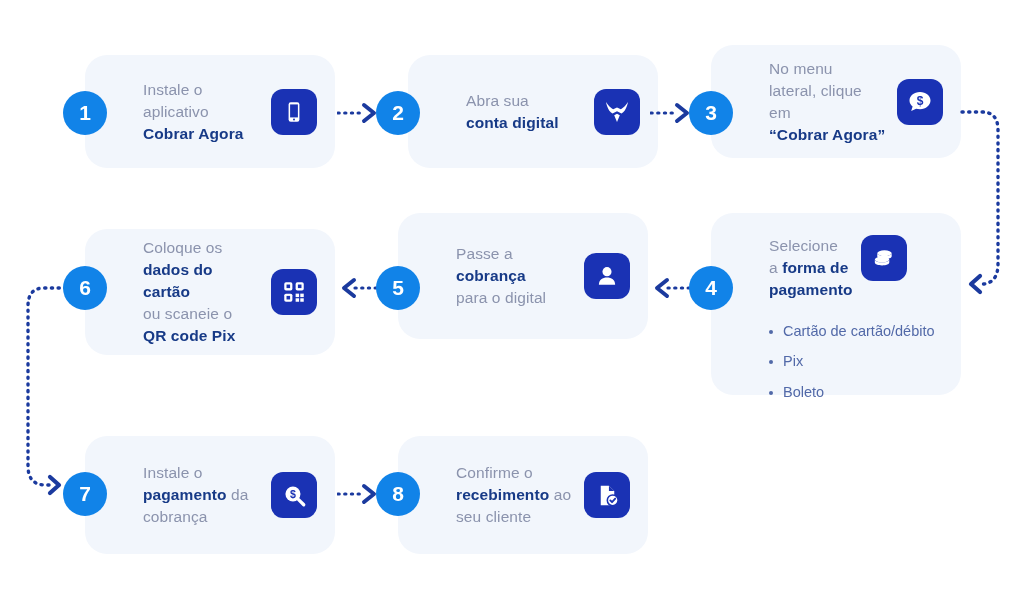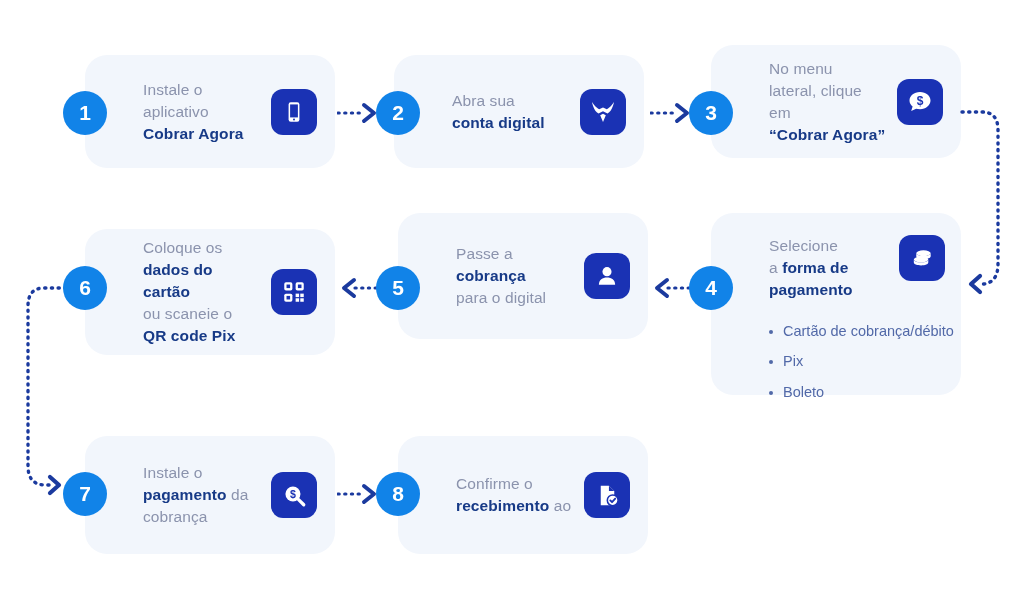--- a/index.html
+++ b/index.html
@@ -26,21 +26,21 @@
     gap:10px;
   }
   .card.has-list .card-inner{
     align-items:flex-start;
     padding-top:22px;
     flex-direction:column;
     justify-content:flex-start;
   }
   .row-top{
     display:flex;align-items:flex-start;
-    justify-content:space-between;
+    justify-content:flex-start;
     width:100%;gap:8px;
   }
 
   .badge{
     position:absolute;
     width:44px;height:44px;
     border-radius:50%;
     background:#1183e8;
     color:#ffffff;
     display:flex;align-items:center;justify-content:center;
@@ -111,21 +111,21 @@
       </div>
     </div>
   </div>
   <div class="badge" style="left:63px;top:91px;">1</div>
 
   <svg class="conn" style="left:337px;top:100px;" width="46" height="26" viewBox="0 0 46 26">
     <line x1="1" y1="13" x2="26" y2="13" stroke="#1b3a9e" stroke-width="3.2" stroke-linecap="round" stroke-dasharray="1.2 5.5"></line>
     <path d="M27 5 L37 13 L27 21" fill="none" stroke="#1b3a9e" stroke-width="4" stroke-linejoin="round" stroke-linecap="round"></path>
   </svg>
 
-  <div class="card" style="left:394px;top:55px;width:250px;height:113px;">
+  <div class="card" style="left:408px;top:55px;width:250px;height:113px;">
     <div class="card-inner">
       <div class="texts">
         <div>Abra sua</div>
         <div><b>conta digital</b></div>
       </div>
       <div class="icon-tile">
         <svg width="28" height="26" viewBox="0 0 28 26" fill="#ffffff">
           <path d="M3 3 C3 3 4.5 12 9.5 14.5 L14 12.2 L18.5 14.5 C23.5 12 25 3 25 3
                    C25 3 21 9 17.8 10.2 L14 8.4 L10.2 10.2 C7 9 3 3 3 3 Z"></path>
           <path d="M11.2 16.2 L14 14.8 L16.8 16.2 L14 23 Z"></path>
@@ -179,21 +179,21 @@
             <ellipse cx="15" cy="8.5" rx="7.5" ry="3"></ellipse>
             <path d="M7.5 8.5 v3.2 c0 1.7 3.4 3 7.5 3 s7.5 -1.3 7.5 -3 V8.5
                      c0 1.7 -3.4 3 -7.5 3 s-7.5 -1.3 -7.5 -3z"></path>
             <ellipse cx="12.5" cy="15" rx="7.5" ry="3"></ellipse>
             <path d="M5 15 v3.2 c0 1.7 3.4 3 7.5 3 s7.5 -1.3 7.5 -3 V15
                      c0 1.7 -3.4 3 -7.5 3 S5 16.7 5 15z"></path>
           </svg>
         </div>
       </div>
       <ul class="bullets">
-        <li>Cartão de cobrança/débito</li>
+        <li>Cartão de cartão/débito</li>
         <li>Pix</li>
         <li>Boleto</li>
       </ul>
     </div>
   </div>
   <div class="badge" style="left:689px;top:266px;">4</div>
 
   <svg class="conn" style="left:648px;top:275px;" width="46" height="26" viewBox="0 0 46 26">
     <line x1="20" y1="13" x2="44" y2="13" stroke="#1b3a9e" stroke-width="3.2" stroke-linecap="round" stroke-dasharray="1.2 5.5"></line>
     <path d="M19 5 L9 13 L19 21" fill="none" stroke="#1b3a9e" stroke-width="4" stroke-linejoin="round" stroke-linecap="round"></path>
@@ -277,20 +277,21 @@
     <path d="M27 5 L37 13 L27 21" fill="none" stroke="#1b3a9e" stroke-width="4" stroke-linejoin="round" stroke-linecap="round"></path>
   </svg>
 
   <div class="card" style="left:398px;top:436px;width:250px;height:118px;text-decoration:underline;">
     <div class="card-inner">
       <div class="texts">
         <div>Confirme o</div>
         <div>
           <b>recebimento</b><span class="lite"> ao</span>
         </div>
+        <div>seu cliente</div>
       </div>
       <div class="icon-tile">
         <svg width="27" height="27" viewBox="0 0 28 28">
           <path d="M7 4 h8.5 L21 9.4 V24 H7 Z" fill="#ffffff"></path>
           <path d="M15.5 4 v5.4 H21 Z" fill="#1a32b4"></path>
           <circle cx="19.4" cy="19" r="5.6" fill="#ffffff" stroke="#1a32b4" stroke-width="1.6"></circle>
           <path d="M16.9 19.1 L18.7 20.9 L22 17.2" fill="none" stroke="#1a32b4" stroke-width="1.9" stroke-linecap="round" stroke-linejoin="round"></path>
         </svg>
       </div>
     </div>

